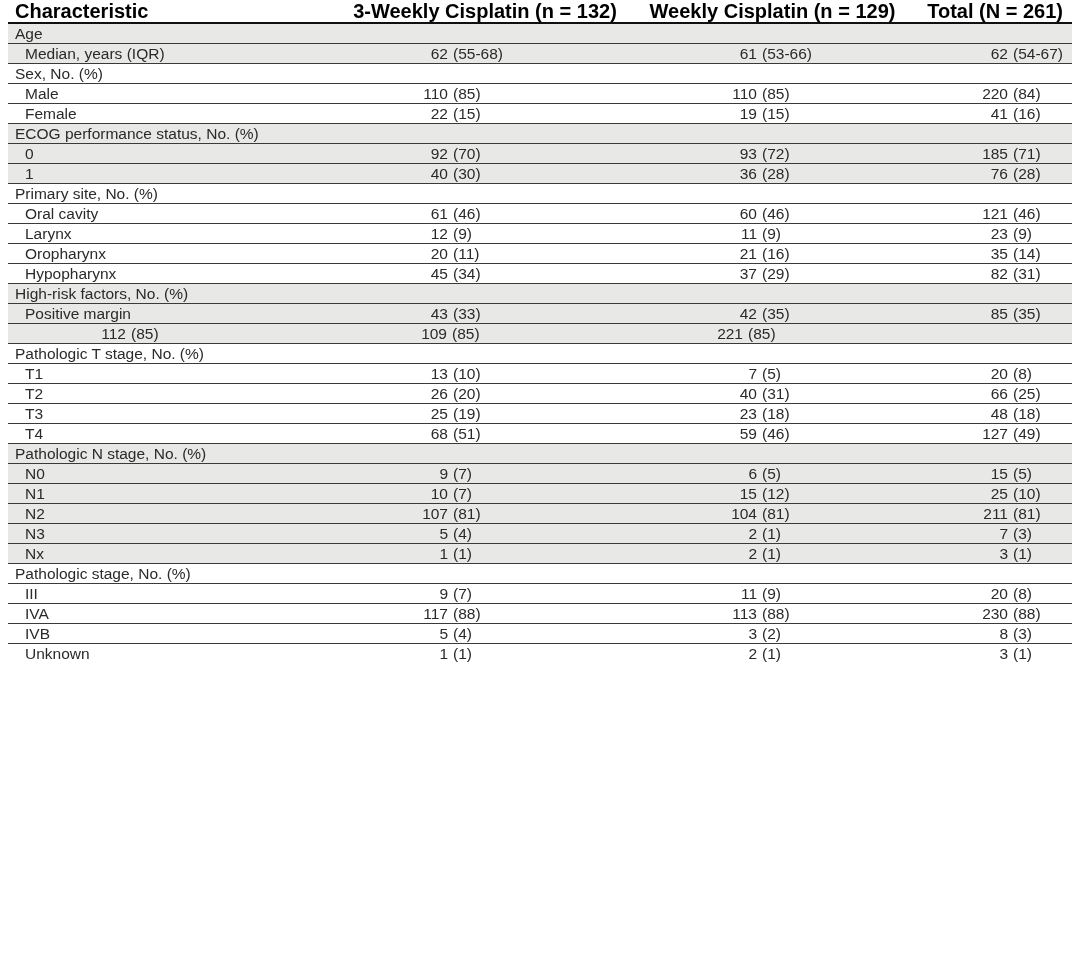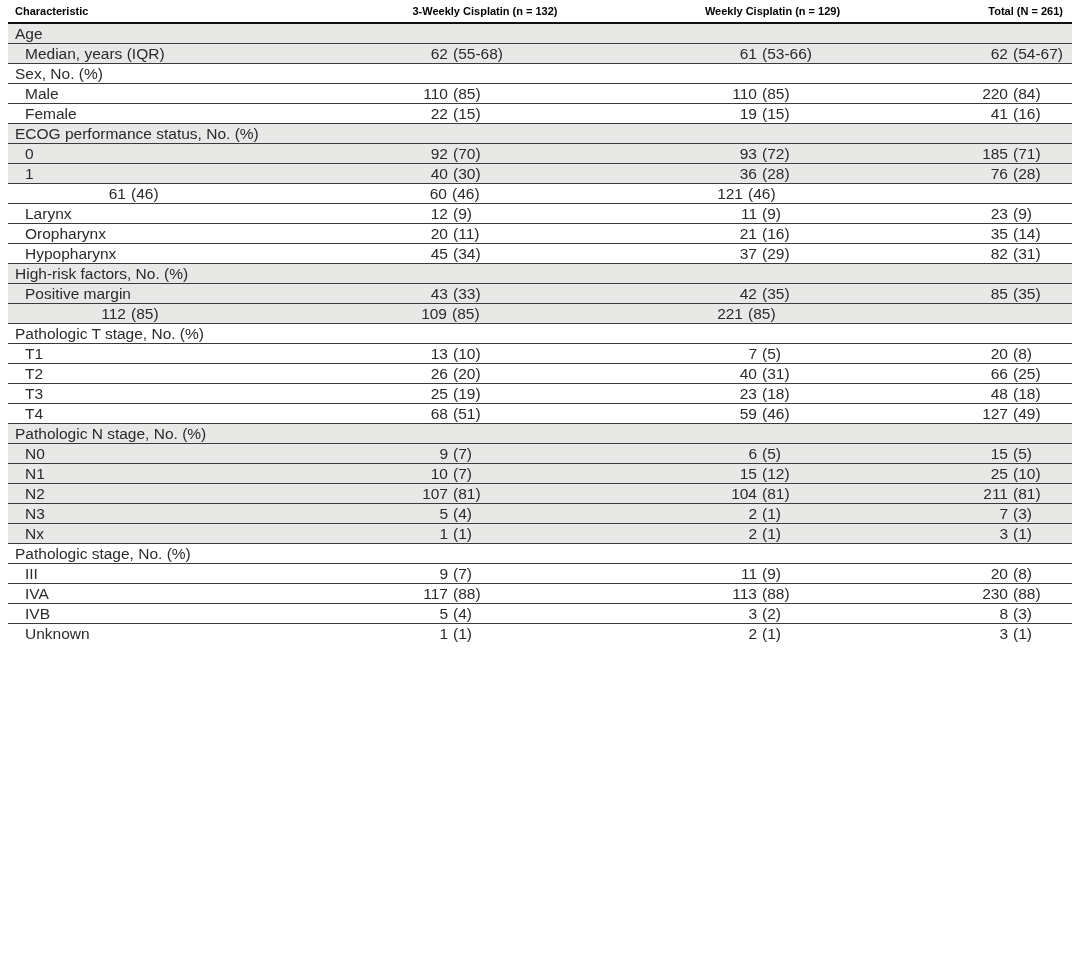--- a/index.html
+++ b/index.html
@@ -20,21 +20,21 @@
     display:grid;
     grid-template-columns:322px 310px 265px 167px;
     box-sizing:border-box;
   }
   #table-header{
     height:24px;
     border-bottom:2.5px solid var(--rule-strong);
     font-weight:bold;
     color:#000;
   }
-  #table-header .cell{font-size:11px;text-align:right;}
+  #table-header .cell{font-size:20px;text-align:right;}
   .cell{
     display:flex;
     align-items:center;
     overflow:hidden;
     white-space:nowrap;
   }
   .h1{padding-left:7px;}
   .h2,.h3{justify-content:center;}
   .h4{justify-content:flex-end;padding-right:9px;}
   .row{
@@ -142,21 +142,25 @@
         </div>
         <div class="cell value-cell col3">
           <span class="vnum">36</span>
           <span class="vpct">(28)</span>
         </div>
         <div class="cell value-cell col4">
           <span class="vnum">76</span>
           <span class="vpct">(28)</span>
         </div>
       </div>
-      <div class="grid-row row data-row">
+      <div class="row section-row">
+        <div class="cell section-label">Primary site, No. (%)</div>
+      </div>
+      <div class="grid-row row data-row">
+        <div class="cell row-label">Oral cavity</div>
         <div class="cell value-cell col2">
           <span class="vnum">61</span>
           <span class="vpct">(46)</span>
         </div>
         <div class="cell value-cell col3">
           <span class="vnum">60</span>
           <span class="vpct">(46)</span>
         </div>
         <div class="cell value-cell col4">
           <span class="vnum">121</span>

